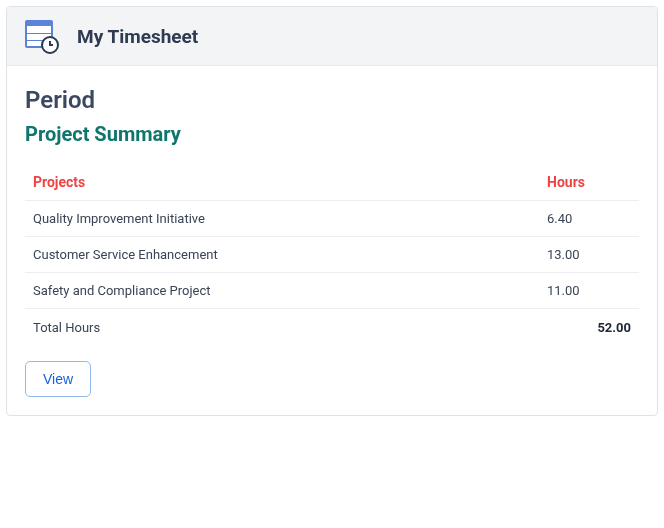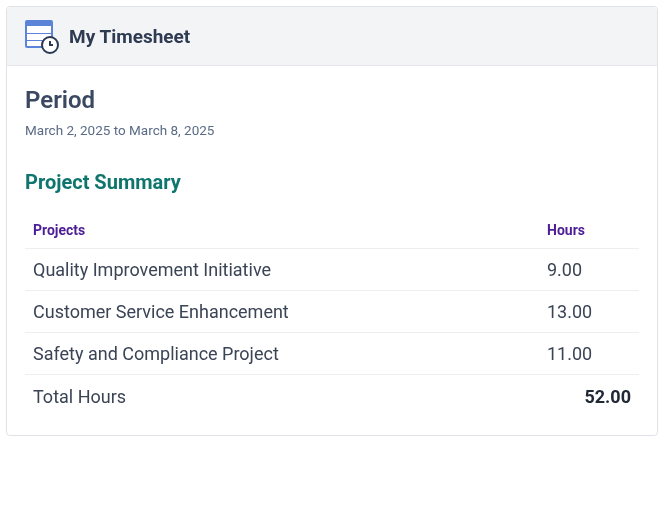--- a/index.html
+++ b/index.html
@@ -15,21 +15,21 @@
     }
     .card {
       border: 1px solid #dfe3e8;
       border-radius: 4px;
       margin: 6px;
       overflow: hidden;
     }
     .card-header {
       display: flex;
       align-items: center;
-      gap: 12px;
+      gap: 20px;
       padding: 13px 18px;
       background: #f3f4f6;
       border-bottom: 1px solid #e5e7eb;
     }
     .calendar-icon {
       width: 32px;
       height: 32px;
       position: relative;
       flex-shrink: 0;
     }
@@ -105,30 +105,30 @@
       margin-bottom: 20px;
     }
     table {
       width: 100%;
       border-collapse: collapse;
     }
     th {
       text-align: left;
       font-size: 14px;
       font-weight: 700;
-      color: #4c1d95;
+      color: #ef4444;
       padding: 8px 8px 10px 8px;
       border-bottom: 1px solid #eceef1;
     }
     th.hours-col {
       width: 100px;
       margin-top: 7px;
     }
     td {
-      font-size: 18px;
+      font-size: 13px;
       color: #3a4455;
       padding: 10px 8px;
       border-bottom: 1px solid #eceef1;
     }
     tr:last-child td {
       border-bottom: none;
     }
     .total-row td {
       padding-top: 11px;
     }
@@ -162,45 +162,47 @@
   <div class="card-header">
     <div class="calendar-icon">
       <div class="calendar-base"></div>
       <div class="clock-overlay"></div>
     </div>
     <div class="card-title">My Timesheet</div>
   </div>
 
   <div class="card-body">
     <div class="section-label">Period</div>
-    <div class="period-value">March 2, 2025 to March 8, 2025</div>
 
     <div class="summary-title">Project Summary</div>
 
     <table>
       <thead>
         <tr>
           <th>Projects</th>
           <th class="hours-col">Hours</th>
         </tr>
       </thead>
       <tbody>
         <tr>
           <td>Quality Improvement Initiative</td>
-          <td>9.00</td>
+          <td>6.40</td>
         </tr>
         <tr>
           <td>Customer Service Enhancement</td>
           <td>13.00</td>
         </tr>
         <tr>
           <td>Safety and Compliance Project</td>
           <td>11.00</td>
         </tr>
         <tr class="total-row">
           <td class="total-label">Total Hours</td>
           <td class="total-value">52.00</td>
         </tr>
       </tbody>
     </table>
 
+    <div class="button-row">
+      <button class="view-button">View</button>
+    </div>
   </div>
 </div>
 
 </body></html>

